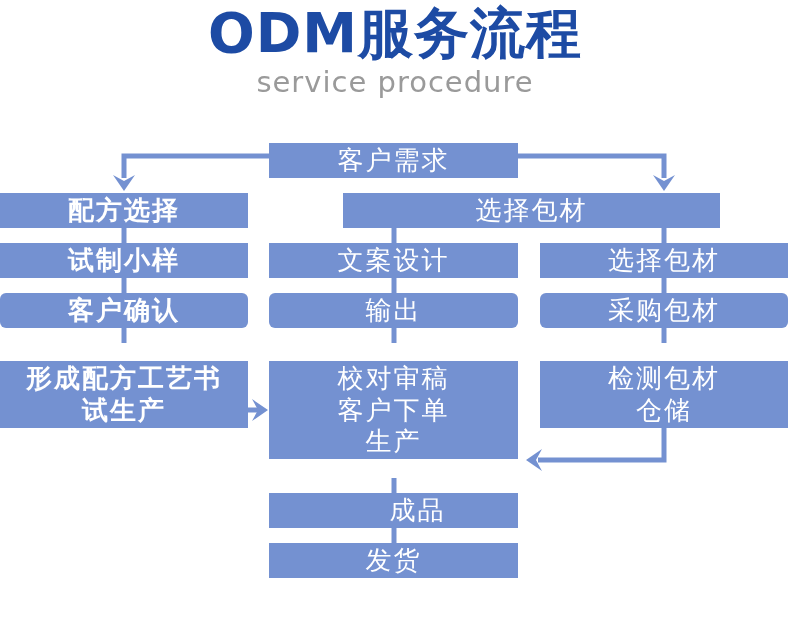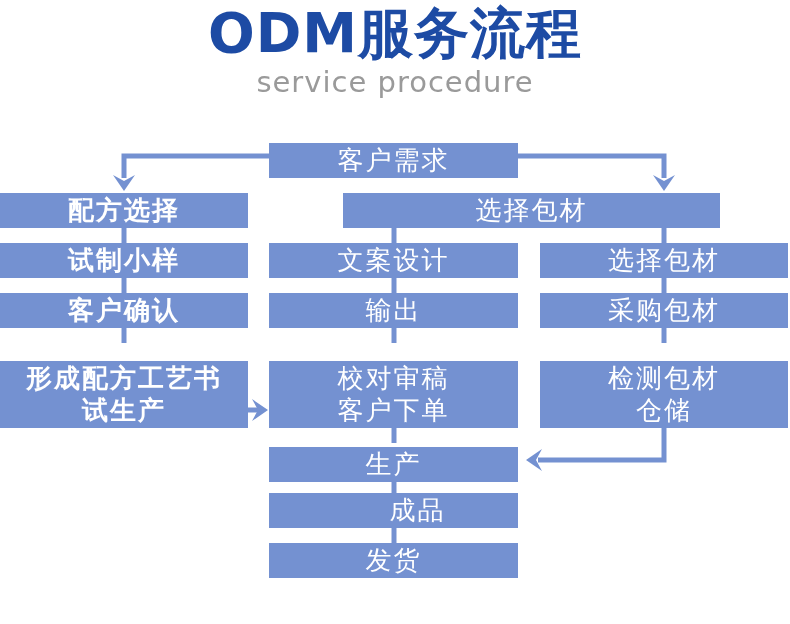--- a/index.html
+++ b/index.html
@@ -48,24 +48,24 @@
   }
   
   .c-left  { left: 0;     width: 248px; font-weight: bold; }
   .c-mid   { left: 269px; width: 249px; }
   .c-right { left: 540px; width: 248px; }
   .c-pkg   { left: 343px; width: 377px; }
   
   .y0 { top: 143px; }
   .y1 { top: 193px; }
   .y2 { top: 243px; }
-  .y3 { top: 293px; }
+  .y3 { top: 293px; border-radius: 6px; }
   .y4 { top: 343px; margin-top: 18px; }
   .y5 { top: 393px; }
-  .y6 { top: 447px; }
+  .y6 { top: 424px; }
   .y7 { top: 493px; padding-left: 48px; }
   .y8 { top: 543px; }
   .connectors {
     position: absolute;
     top: 0; left: 0;
     width: 790px; height: 624px;
     color: var(--box);
     pointer-events: none;
   }
 </style>

